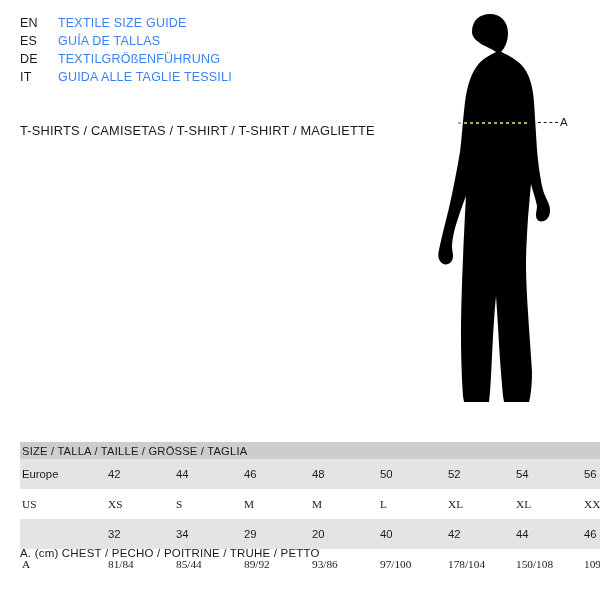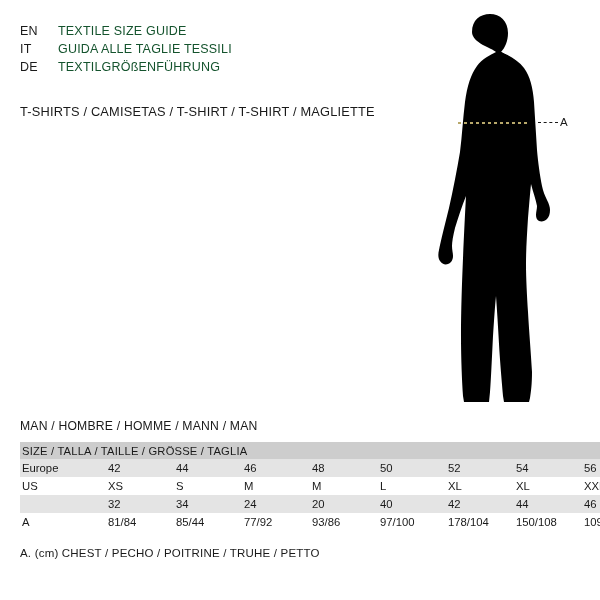--- a/index.html
+++ b/index.html
@@ -20,44 +20,43 @@
     width: 600px;
     height: 600px;
   }
 
   
   .lang-block {
     position: absolute;
     left: 20px;
     top: 16px;
     width: 340px;
-    margin-top: 8px;
   }
   .lang-row {
     display: flex;
     align-items: baseline;
     height: 18px;
     font-size: 12.5px;
     letter-spacing: 0.2px;
   }
   .lang-code {
     width: 38px;
     flex: 0 0 38px;
     color: #1a1a1a;
   }
   .lang-text {
     flex: 1 1 auto;
-    color: #14532d;
+    color: #3b82f6;
   }
 
   
   .category-block {
     position: absolute;
     left: 20px;
-    top: 104px;
+    top: 123px;
     width: 360px;
   }
   .category-line {
     font-size: 12.8px;
     letter-spacing: 0.2px;
     height: 19px;
     white-space: nowrap;
   }
 
   
@@ -101,35 +100,36 @@
     top: 442px;
     width: 562px;
     border-collapse: collapse;
     font-size: 11.3px;
     table-layout: fixed;
   }
   table.size-table th,
   table.size-table td {
     text-align: left;
     padding: 0 0 0 2px;
-    height: 18px;
+    height: 30px;
     font-weight: normal;
     color: #1a1a1a;
   }
   table.size-table th.hdr {
     background: #cdcdcd;
     height: 17px;
     font-size: 11.2px;
     letter-spacing: 0.2px;
   }
   tr.row-shade td {
     background: #e4e4e4;
   }
   tr.row-plain td {
     background: #ffffff;
+    font-family: Liberation Serif, serif;
   }
   col.c-label { width: 86px; }
   col.c-val  { width: 68px; }
 
   .footnote {
     position: absolute;
     left: 20px;
     top: 547px;
     font-size: 11.5px;
     letter-spacing: 0.2px;
@@ -141,26 +141,30 @@
 <body>
 
 <div class="page">
 
   <div class="lang-block">
     <div class="lang-row">
       <span class="lang-code">EN</span>
       <span class="lang-text">TEXTILE SIZE GUIDE</span>
     </div>
     <div class="lang-row">
+      <span class="lang-code">ES</span>
+      <span class="lang-text">GUÍA DE TALLAS</span>
+    </div>
+    <div class="lang-row">
+      <span class="lang-code">DE</span>
+      <span class="lang-text">TEXTILGRÖßENFÜHRUNG</span>
+    </div>
+    <div class="lang-row">
       <span class="lang-code">IT</span>
       <span class="lang-text">GUIDA ALLE TAGLIE TESSILI</span>
-    </div>
-    <div class="lang-row">
-      <span class="lang-code">DE</span>
-      <span class="lang-text">TEXTILGRÖßENFÜHRUNG</span>
     </div>
   </div>
 
   <div class="category-block">
     <div class="category-line">T-SHIRTS / CAMISETAS / T-SHIRT / T-SHIRT / MAGLIETTE</div>
   </div>
 
   <div class="figure-wrap">
     <svg class="figure-svg" width="200" height="400" viewBox="0 0 200 400">
       <path fill="#000000" d="
@@ -214,21 +218,20 @@
         M100,41 C104,44 110,47 116,51 C112,60 108,74 107,88
         C106,100 106,112 107,122 C104,124 100,124 97,122
         C96,110 96,96 97,84 C98,66 99,50 100,41 Z
       "></path>
       <line x1="58" y1="113" x2="130" y2="113" stroke="#b8a86a" stroke-width="2" stroke-dasharray="3,3"></line>
     </svg>
     <div class="measure-dashes"></div>
     <div class="measure-label">A</div>
   </div>
 
-  <div class="table-title">MAN / HOMBRE / HOMME / MANN / MAN</div>
 
   <table class="size-table">
     <colgroup>
       <col class="c-label">
       <col class="c-val">
         <col class="c-val">
         <col class="c-val">
         <col class="c-val">
       <col class="c-val">
         <col class="c-val">
@@ -260,32 +263,32 @@
         <td>M</td>
         <td>L</td>
         <td>XL</td>
         <td>XL</td>
         <td>XXL</td>
       </tr>
       <tr class="row-shade">
         <td></td>
         <td>32</td>
         <td>34</td>
-        <td>24</td>
+        <td>29</td>
         <td>20</td>
         <td>40</td>
         <td>42</td>
         <td>44</td>
         <td>46</td>
       </tr>
       <tr class="row-plain">
         <td>A</td>
         <td>81/84</td>
         <td>85/44</td>
-        <td>77/92</td>
+        <td>89/92</td>
         <td>93/86</td>
         <td>97/100</td>
         <td>178/104</td>
         <td>150/108</td>
         <td>109/112</td>
       </tr>
     </tbody>
   </table>
 
   <div class="footnote">A. (cm) CHEST / PECHO / POITRINE / TRUHE / PETTO</div>

